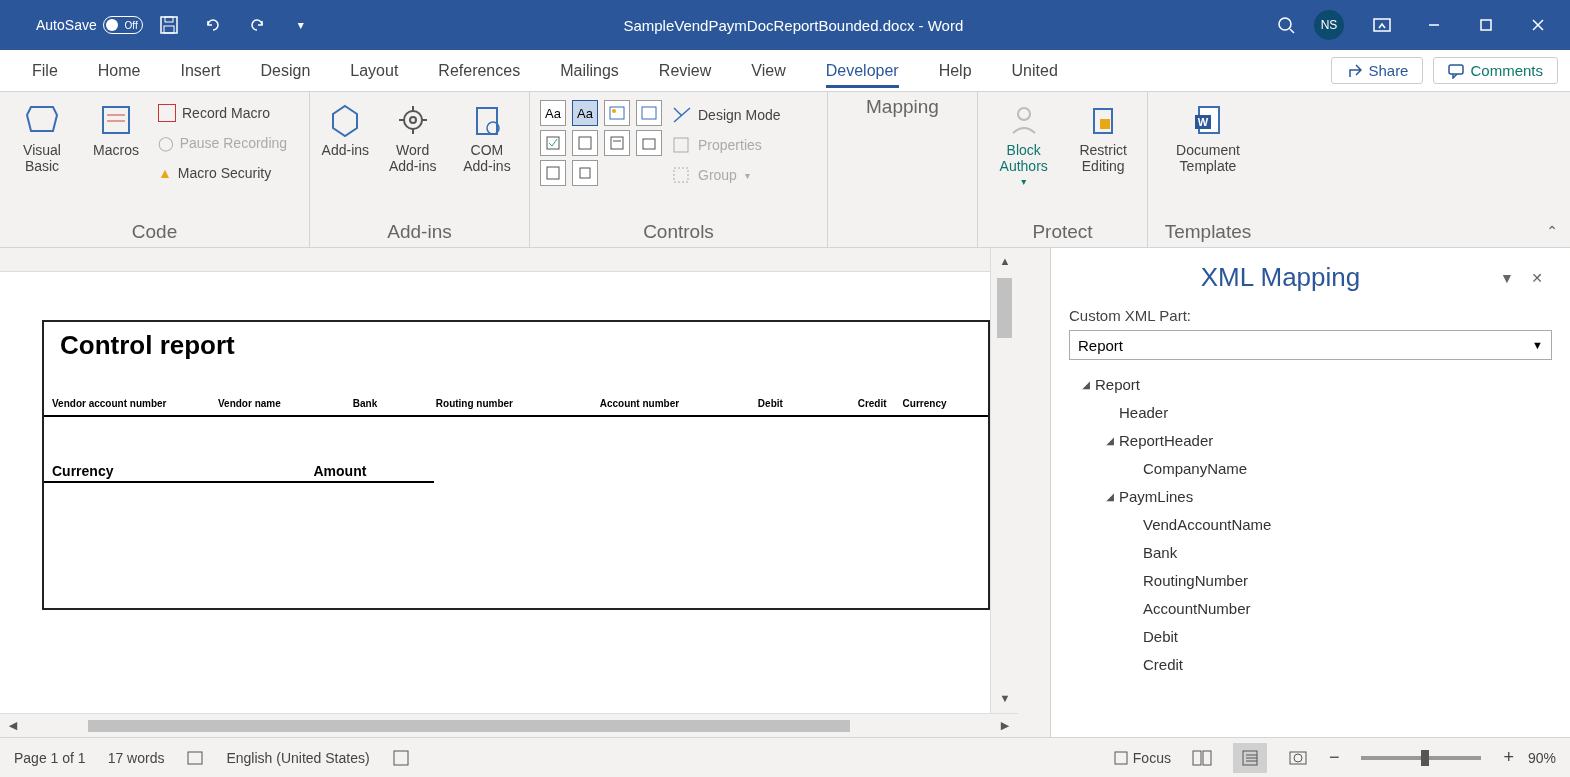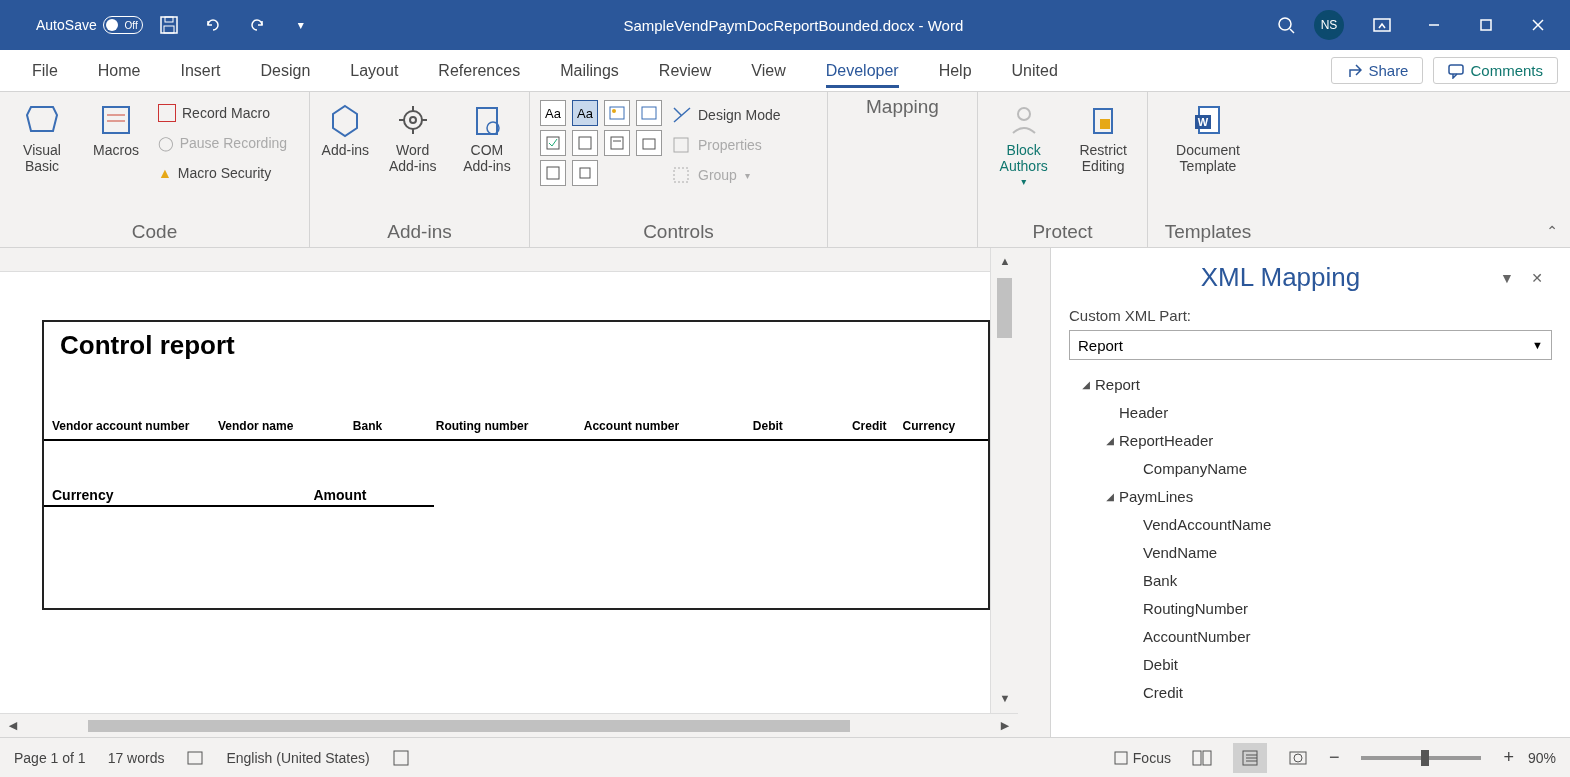--- a/index.html
+++ b/index.html
@@ -46,21 +46,21 @@
 
 .workspace { position:absolute; top:248px; bottom:40px; left:0; right:0; display:flex; }
 .canvas-wrap { flex:0 0 1018px; position:relative; background:#fff; }
 .scroll-vert { position:absolute; right:0; top:0; bottom:0; width:28px; background:#f3f2f1; border-left:1px solid #ddd; }
 .scroll-vert .arrow { width:28px; height:26px; display:flex; align-items:center; justify-content:center; font-size:11px; color:#555;}
 .scroll-vert .arrow.up { position:absolute; top:0;}
 .scroll-vert .arrow.dn { position:absolute; bottom:26px;}
 .scroll-vert .thumb { position:absolute; top:30px; left:6px; right:6px; height:60px; background:#c1c1c1; }
 .page { position:absolute; left:42px; top:72px; width:948px; height:290px; border:2px solid #222; background:#fff; }
 .page h1 { font-size:26px; font-weight:700; padding:8px 16px 18px; }
-.tbl { width:100%; border-collapse:collapse; margin-top:36px; font-size:12px; }
+.tbl { width:100%; border-collapse:collapse; margin-top:15px; font-size:10px; }
 .tbl th { text-align:left; font-weight:700; padding:4px 8px 6px; vertical-align:bottom; }
 .tbl th:nth-child(5), .tbl th:nth-child(6), .tbl th:nth-child(7) { text-align:right; }
 .hr { border-top:2px solid #000; }
 .sub { display:flex; gap:200px; padding:46px 0 2px 8px; font-weight:700; font-size:14px; width:390px; border-bottom:2px solid #000; }
 .scroll-horiz { position:absolute; left:0; right:0; bottom:0; height:24px; background:#f3f2f1; border-top:1px solid #ddd; display:flex; align-items:center;}
 .scroll-horiz .arrow { width:26px; text-align:center; font-size:11px; color:#555;}
 .scroll-horiz .track { flex:1; height:16px; position:relative; margin:0 2px;}
 .scroll-horiz .thumb { position:absolute; left:60px; right:140px; top:2px; bottom:2px; background:#c1c1c1;}
 
 .ruler { position:absolute; top:0; left:0; right:28px; height:24px; background:#f3f2f1; border-bottom:1px solid #ddd;}
@@ -469,24 +469,20 @@
       <div class="node lvl1">
           <span class="caret">◢</span>
           <span>PaymLines</span>
         </div>
       <div class="node lvl2">
           <span class="caret"></span>
           <span>VendAccountName</span>
         </div>
       <div class="node lvl2">
           <span class="caret"></span>
-          <span>VendName</span>
-        </div>
-      <div class="node lvl2">
-          <span class="caret"></span>
           <span>Bank</span>
         </div>
       <div class="node lvl2">
           <span class="caret"></span>
           <span>RoutingNumber</span>
         </div>
       <div class="node lvl2">
           <span class="caret"></span>
           <span>AccountNumber</span>
         </div>

